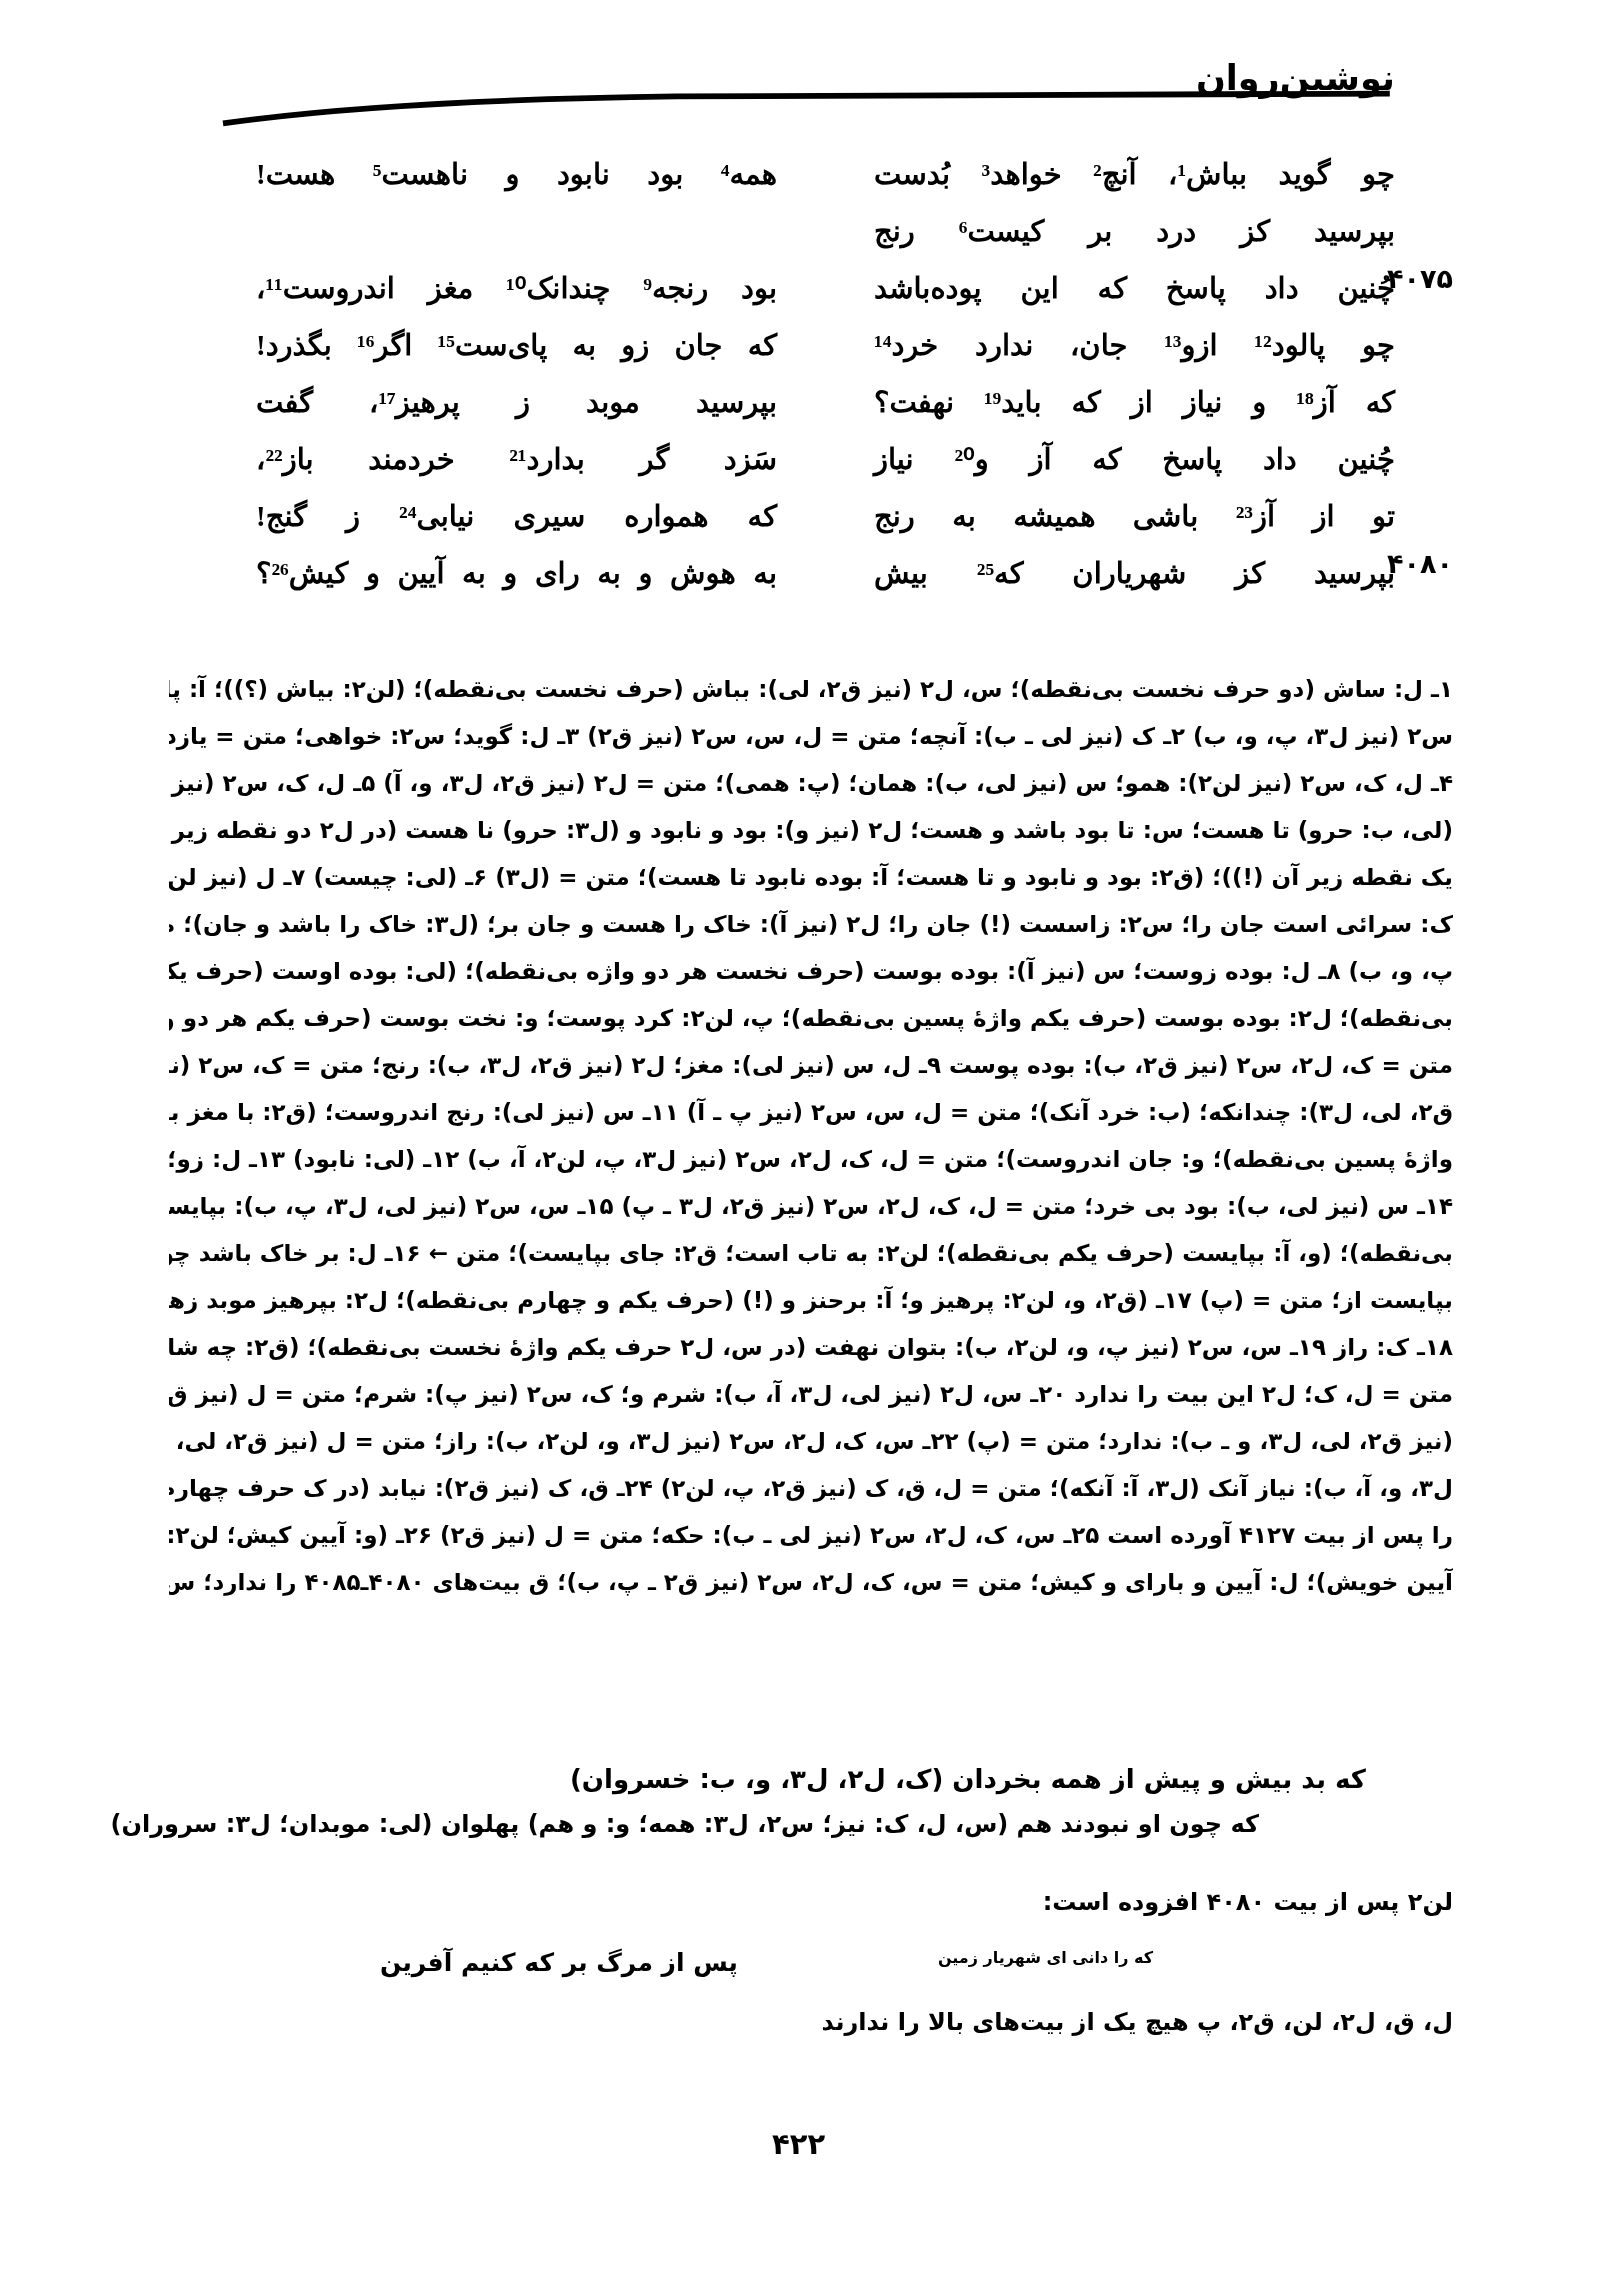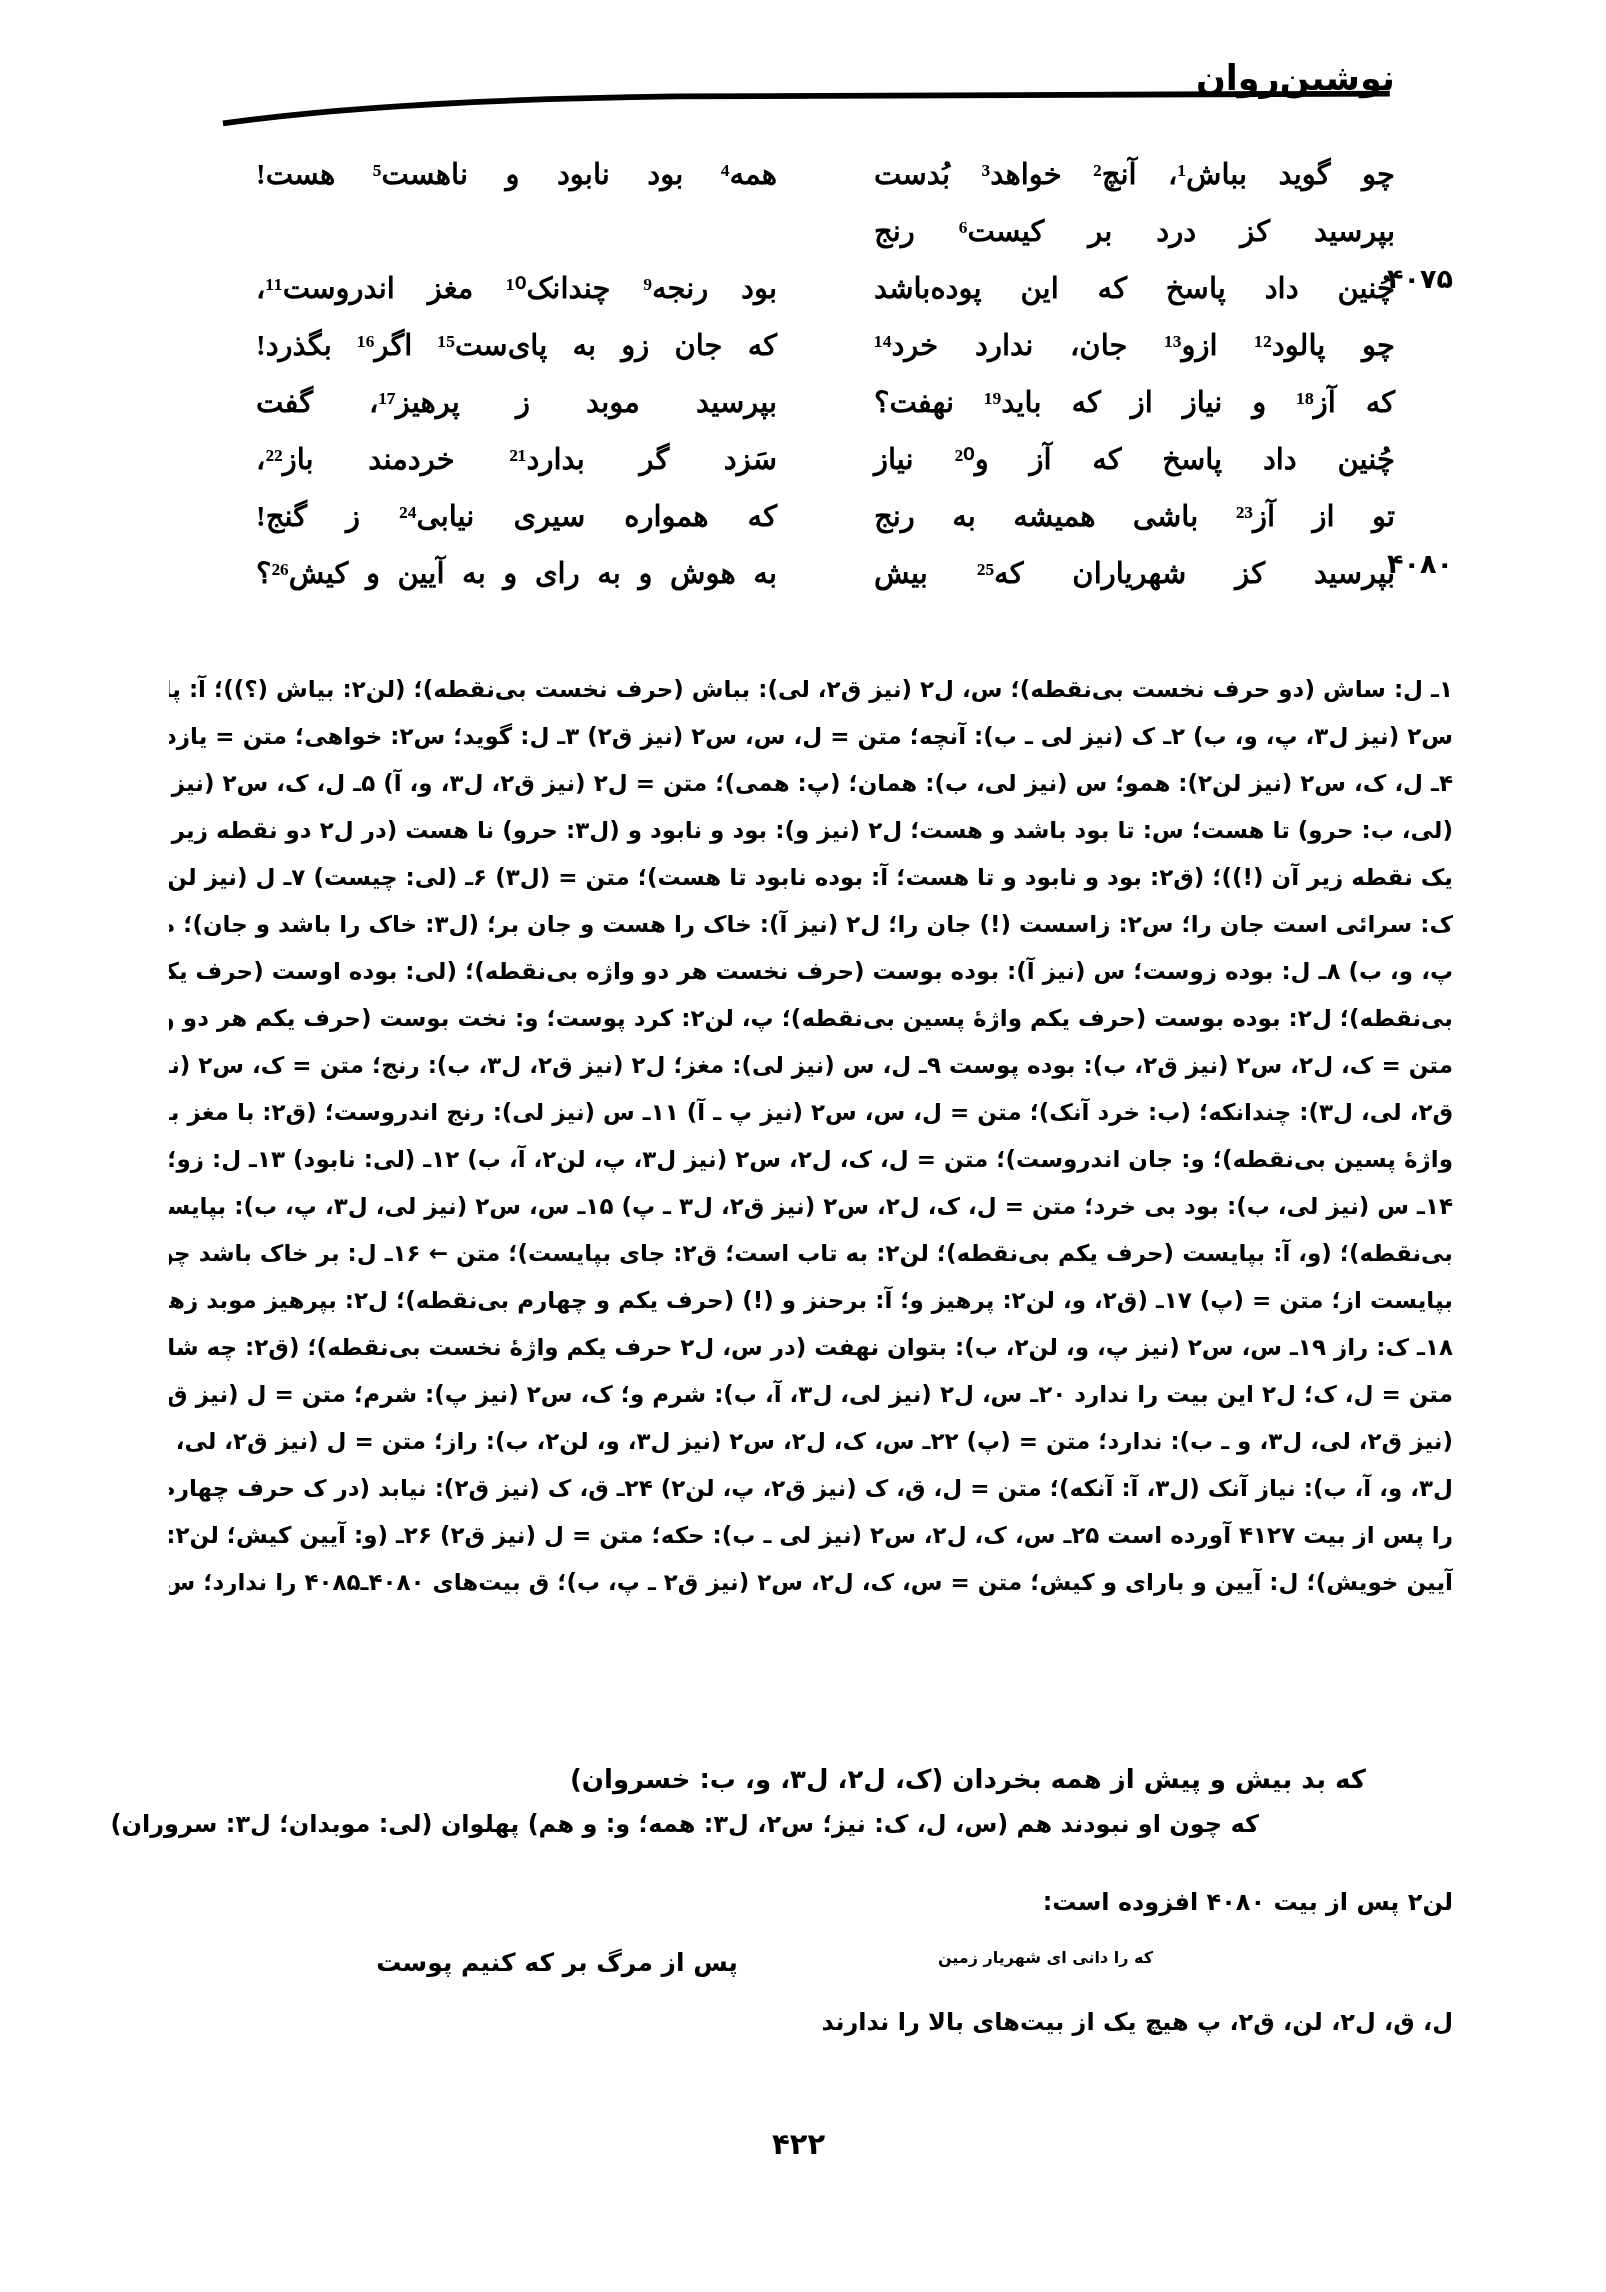--- a/index.html
+++ b/index.html
@@ -111,18 +111,18 @@
     <div class="fn-line">ل۳، و، آ، ب): نیاز آنک (ل۳، آ: آنکه)؛ متن = ل، ق، ک (نیز ق۲، پ، لن۲)  ۲۴ـ ق، ک (نیز ق۲): نیابد (در ک حرف چهارم بی‌نقطه)؛ ق این بیت</div>
     <div class="fn-line">را پس از بیت ۴۱۲۷ آورده است  ۲۵ـ س، ک، ل۲، س۲ (نیز لی ـ ب): حکه؛ متن = ل (نیز ق۲)  ۲۶ـ (و: آیین کیش؛ لن۲: دین و به کیش؛ آ:</div>
     <div class="fn-line">آیین خویش)؛ ل: آیین و بارای و کیش؛ متن = س، ک، ل۲، س۲ (نیز ق۲ ـ پ، ب)؛ ق بیت‌های ۴۰۸۰ـ۴۰۸۵ را ندارد؛ س، ک، ل۲، س۲، لی، ل۳،</div>
   </div>
 
   <div class="extra-bayt" style="top:1764px; right:241px;">که بد بیش و پیش از همه بخردان (ک، ل۲، ل۳، و، ب: خسروان)</div>
   <div class="extra-bayt" style="top:1810px; right:348px; font-size:24px;">که چون او نبودند هم (س، ل، ک: نیز؛ س۲، ل۳: همه؛ و: و هم) پهلوان (لی: موبدان؛ ل۳: سروران)</div>
 
   <div class="note-line" style="top:1888px; right:154px;">لن۲ پس از بیت ۴۰۸۰ افزوده است:</div>
   <div class="extra-bayt" style="top:1948px; right:454px; font-size:16px;">که را دانی ای شهریار زمین</div>
-  <div class="extra-bayt" style="top:1948px; right:869px; font-size:25px;">پس از مرگ بر که کنیم پوست</div>
+  <div class="extra-bayt" style="top:1948px; right:869px; font-size:25px;">پس از مرگ بر که کنیم آفرین</div>
   <div class="note-line" style="top:2008px; right:154px;">ل، ق، ل۲، لن، ق۲، پ هیچ یک از بیت‌های بالا را ندارند</div>
 
   <div class="page-number">۴۲۲</div>
 </div>
 
 
 </body></html>

